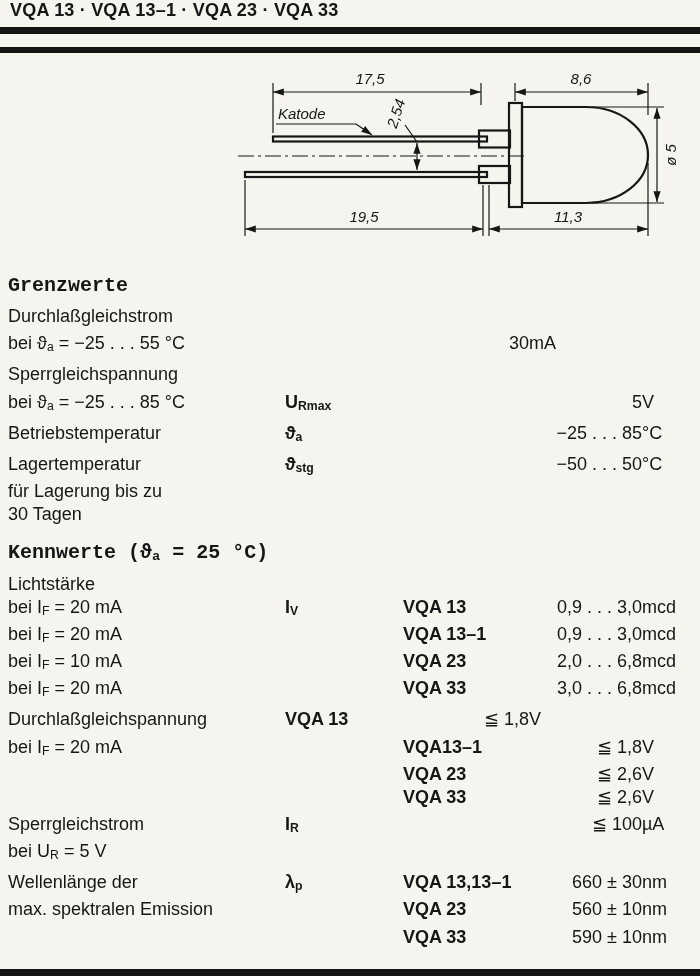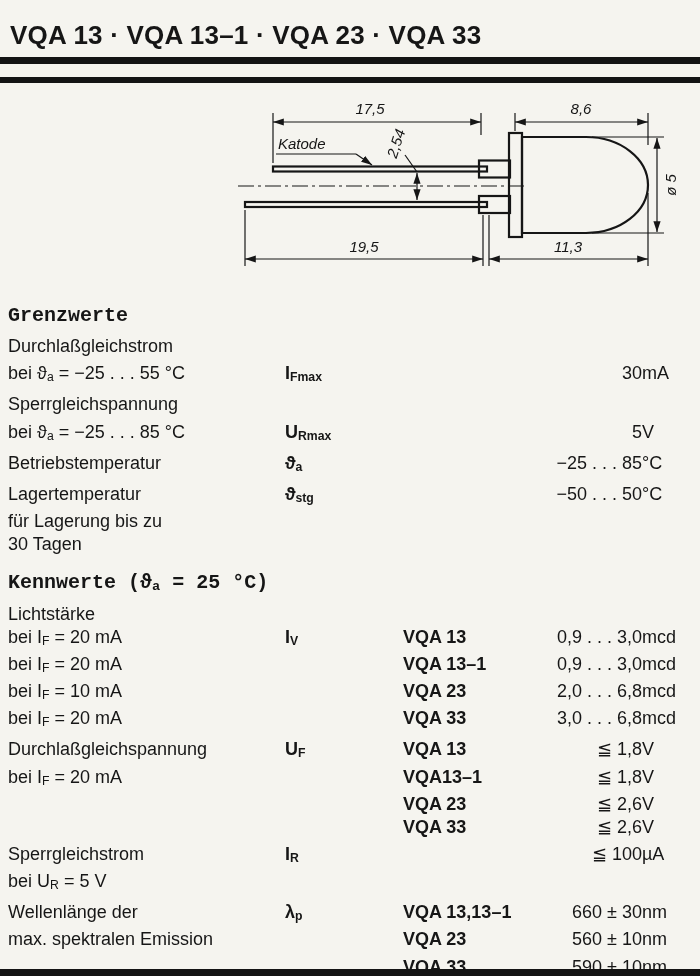--- a/index.html
+++ b/index.html
@@ -5,22 +5,22 @@
   html,body { margin:0; padding:0; }
   body {
     width:700px; height:976px;
     background:#f5f4ef;
     color:#161616;
     font-family:"Liberation Sans", sans-serif;
     position:relative;
     overflow:hidden;
   }
   .title {
-    font-size:26px; font-weight:bold;
-    padding:20px 0 5px 10px;
+    font-size:18px; font-weight:bold;
+    padding:0 0 5px 10px;
     letter-spacing:0.2px;
   }
   .rule { background:#141414; width:700px; }
   .rule1 { height:7px; margin-top:1px; }
   .rule2 { height:6px; margin-top:13px; }
   .bottom-rule { position:absolute; left:0; bottom:0; height:7px; width:700px; background:#141414; }
 
   svg text {
     font-family:"Liberation Sans", sans-serif;
     font-size:15px; font-style:italic; fill:#161616;
@@ -129,21 +129,20 @@
 
   <div class="tline">
     <span class="lab"><span>Durchlaßgleichstrom</span><span class="sb"></span><span></span></span>
     <span class="sym"><span></span><span class="sb"></span></span>
     <span class="typ"></span>
     <span class="num"></span>
     <span class="unit"></span>
   </div>
   <div class="tline">
     <span class="lab"><span>bei ϑ</span><span class="sb">a</span><span> = −25 . . . 55 °C</span></span>
-    <span class="sym"><span>I</span><span class="sb">Fmax</span></span>
     <span class="typ"></span>
     <span class="num">30</span>
     <span class="unit">mA</span>
   </div>
   <div class="tline mt">
     <span class="lab"><span>Sperrgleichspannung</span><span class="sb"></span><span></span></span>
     <span class="sym"><span></span><span class="sb"></span></span>
     <span class="typ"></span>
     <span class="num"></span>
     <span class="unit"></span>
@@ -216,21 +215,20 @@
   </div>
   <div class="tline">
     <span class="lab"><span>bei I</span><span class="sb">F</span><span> = 20 mA</span></span>
     <span class="sym"></span>
     <span class="typ">VQA 33</span>
     <span class="num">3,0 . . . 6,8</span>
     <span class="unit">mcd</span>
   </div>
   <div class="tline mt">
     <span class="lab"><span>Durchlaßgleichspannung</span><span class="sb"></span><span></span></span>
-    <span class="sym"><span>U</span><span class="sb">F</span></span>
     <span class="typ">VQA 13</span>
     <span class="num">≦ 1,8</span>
     <span class="unit">V</span>
   </div>
   <div class="tline">
     <span class="lab"><span>bei I</span><span class="sb">F</span><span> = 20 mA</span></span>
     <span class="sym"></span>
     <span class="typ">VQA13–1</span>
     <span class="num">≦ 1,8</span>
     <span class="unit">V</span>

